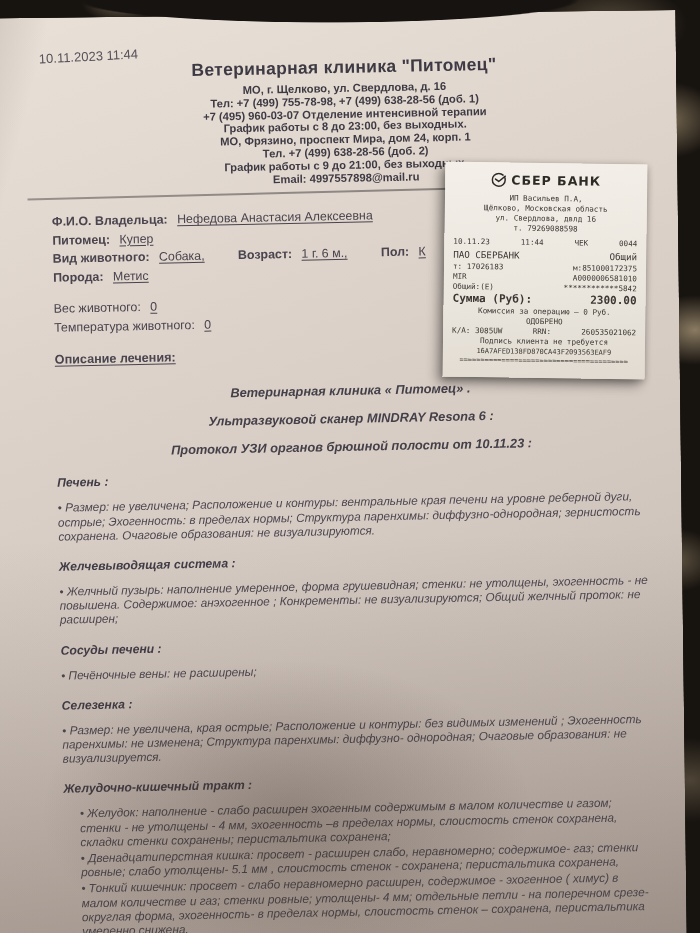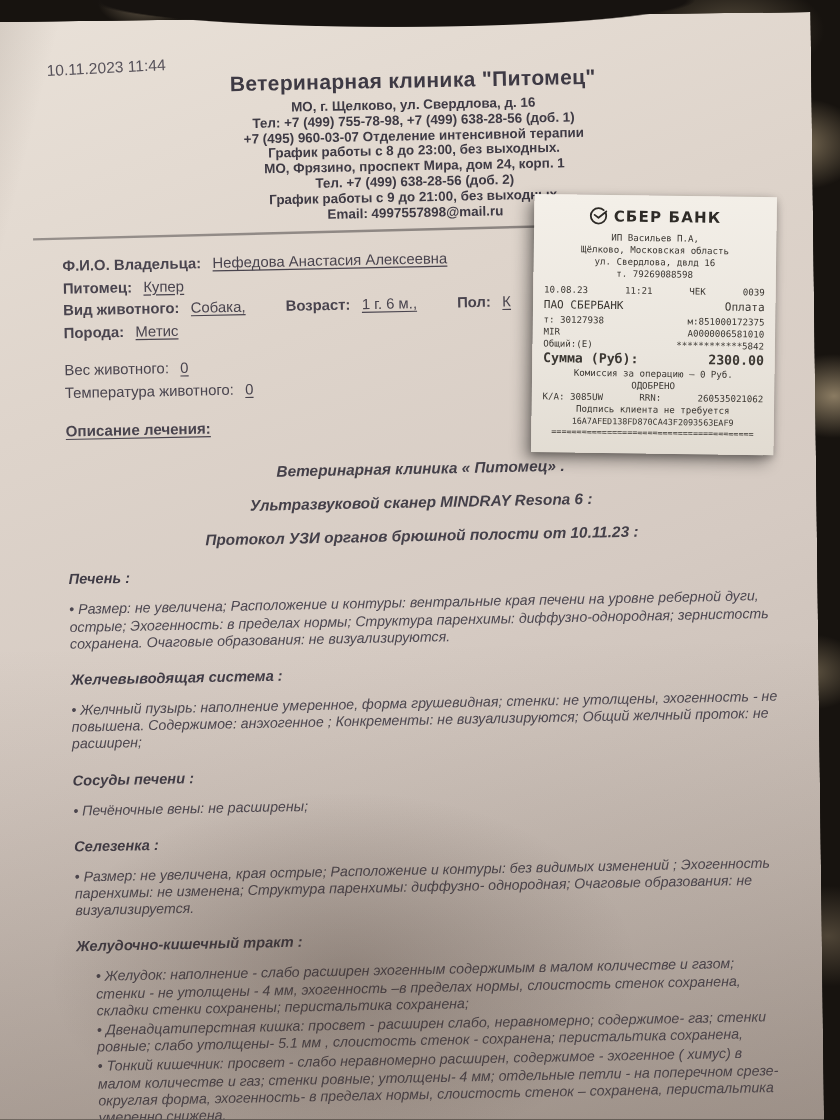--- a/index.html
+++ b/index.html
@@ -179,31 +179,31 @@
         <path d="M6.8 10.8l5.2 3.8L22.4 6" stroke="#2e2b27" stroke-width="2.4" stroke-linecap="round" stroke-linejoin="round"></path>
       </svg>
     </span>
     <span>СБЕР БАНК</span>
   </div>
   <div class="r-center">ИП Васильев П.А,</div>
   <div class="r-center">Щёлково, Московская область</div>
   <div class="r-center">ул. Свердлова, двлд 16</div>
   <div class="r-center">т. 79269088598</div>
   <div class="r-row r-date">
-    <span>10.08.23</span>
-    <span>11:21</span>
+    <span>10.11.23</span>
+    <span>11:44</span>
     <span>ЧЕК</span>
-    <span>0039</span>
+    <span>0044</span>
   </div>
   <div class="r-row big">
     <span>ПАО СБЕРБАНК</span>
-    <span>Оплата</span>
-  </div>
-  <div class="r-row">
-    <span>т: 30127938</span>
+    <span>Общий</span>
+  </div>
+  <div class="r-row">
+    <span>т: 17026183</span>
     <span>м:851000172375</span>
   </div>
   <div class="r-row">
     <span>MIR</span>
     <span>A0000006581010</span>
   </div>
   <div class="r-row">
     <span>Общий:(Е)</span>
     <span>************5842</span>
   </div>

